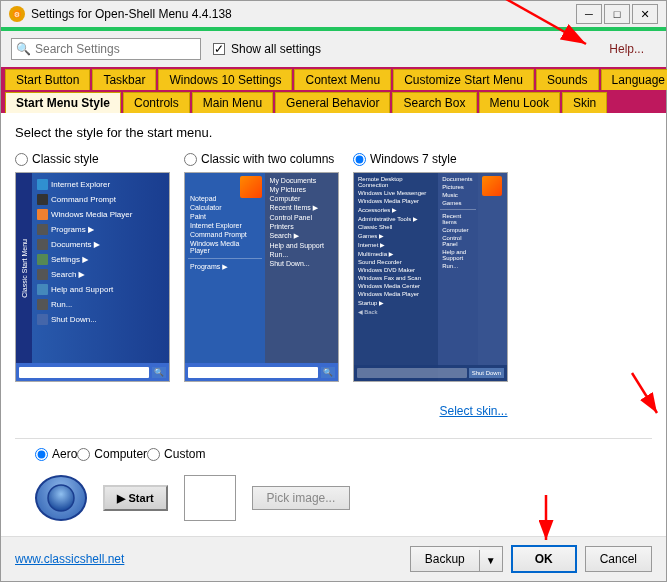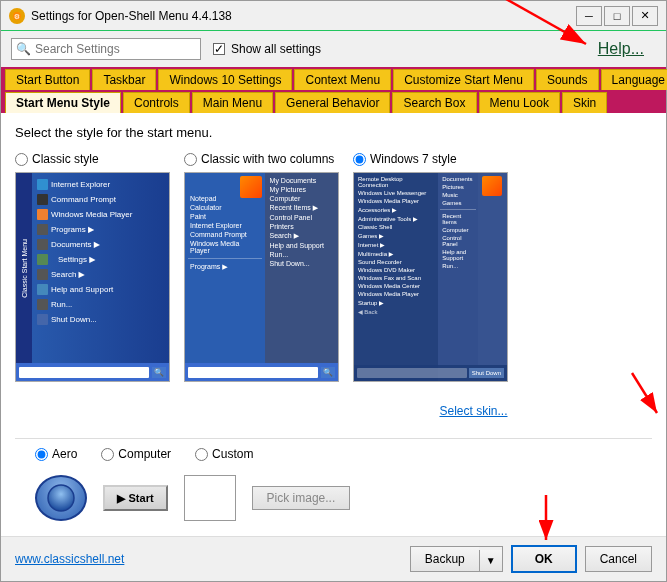--- a/index.html
+++ b/index.html
@@ -14,21 +14,21 @@
       flex-direction: column;
       position: relative;
     }
     
     .title-bar {
       background: #f0f0f0;
       height: 30px;
       display: flex;
       align-items: center;
       padding: 0 8px;
-      border-bottom: 1px solid #22c55e;
+      border-bottom: 4px solid #22c55e;
       flex-shrink: 0;
     }
     
     .title-bar-icon {
       width: 16px;
       height: 16px;
       margin-right: 6px;
       background: #e8a000;
       border-radius: 50%;
       display: flex;
@@ -90,24 +90,23 @@
     
     .show-all-settings {
       display: flex;
       align-items: center;
       gap: 4px;
       font-size: 12px;
     }
     
     .help-link {
       margin-left: auto;
-      color: #14532d;
-      text-decoration: underline;
-      cursor: pointer;
-      font-size: 16px;
+      color: #7f1d1d;
+      cursor: pointer;
+      font-size: 12px;
     }
     
     .nav-tabs {
       background: #be185d;
       flex-shrink: 0;
     }
     
     .nav-row {
       display: flex;
       gap: 2px;
@@ -194,21 +193,20 @@
     
     .adv-link {
       color: #0066cc;
       text-decoration: underline;
       cursor: pointer;
       font-size: 12px;
     }
     
     .radio-row {
       display: flex;
-      gap: 24px;
       margin-bottom: 14px;
       padding-left: 20px;
     }
     
     .radio-option {
       display: flex;
       align-items: center;
       gap: 4px;
       font-size: 12px;
     }
@@ -437,21 +435,21 @@
                 <span>Windows Media Player</span>
               </div>
               <div style="display:flex;align-items:center;gap:3px;padding:2px 3px;color:white;font-size:8px;">
                 <div style="width:11px;height:11px;background:#555;border-radius:1px;flex-shrink:0;"></div>
                 <span>Programs ▶</span>
               </div>
               <div style="display:flex;align-items:center;gap:3px;padding:2px 3px;color:white;font-size:8px;">
                 <div style="width:11px;height:11px;background:#555;border-radius:1px;flex-shrink:0;"></div>
                 <span>Documents ▶</span>
               </div>
-              <div style="display:flex;align-items:center;gap:10px;padding:2px 3px;color:white;font-size:8px;">
+              <div style="display:flex;align-items:center;gap:3px;padding:2px 3px;color:white;font-size:8px;">
                 <div style="width:11px;height:11px;background:#558855;border-radius:1px;flex-shrink:0;"></div>
                 <span>Settings ▶</span>
               </div>
               <div style="display:flex;align-items:center;gap:3px;padding:2px 3px;color:white;font-size:8px;">
                 <div style="width:11px;height:11px;background:#555;border-radius:1px;flex-shrink:0;"></div>
                 <span>Search ▶</span>
               </div>
               <div style="display:flex;align-items:center;gap:3px;padding:2px 3px;color:white;font-size:8px;">
                 <div style="width:11px;height:11px;background:#4488bb;border-radius:1px;flex-shrink:0;"></div>
                 <span>Help and Support</span>

